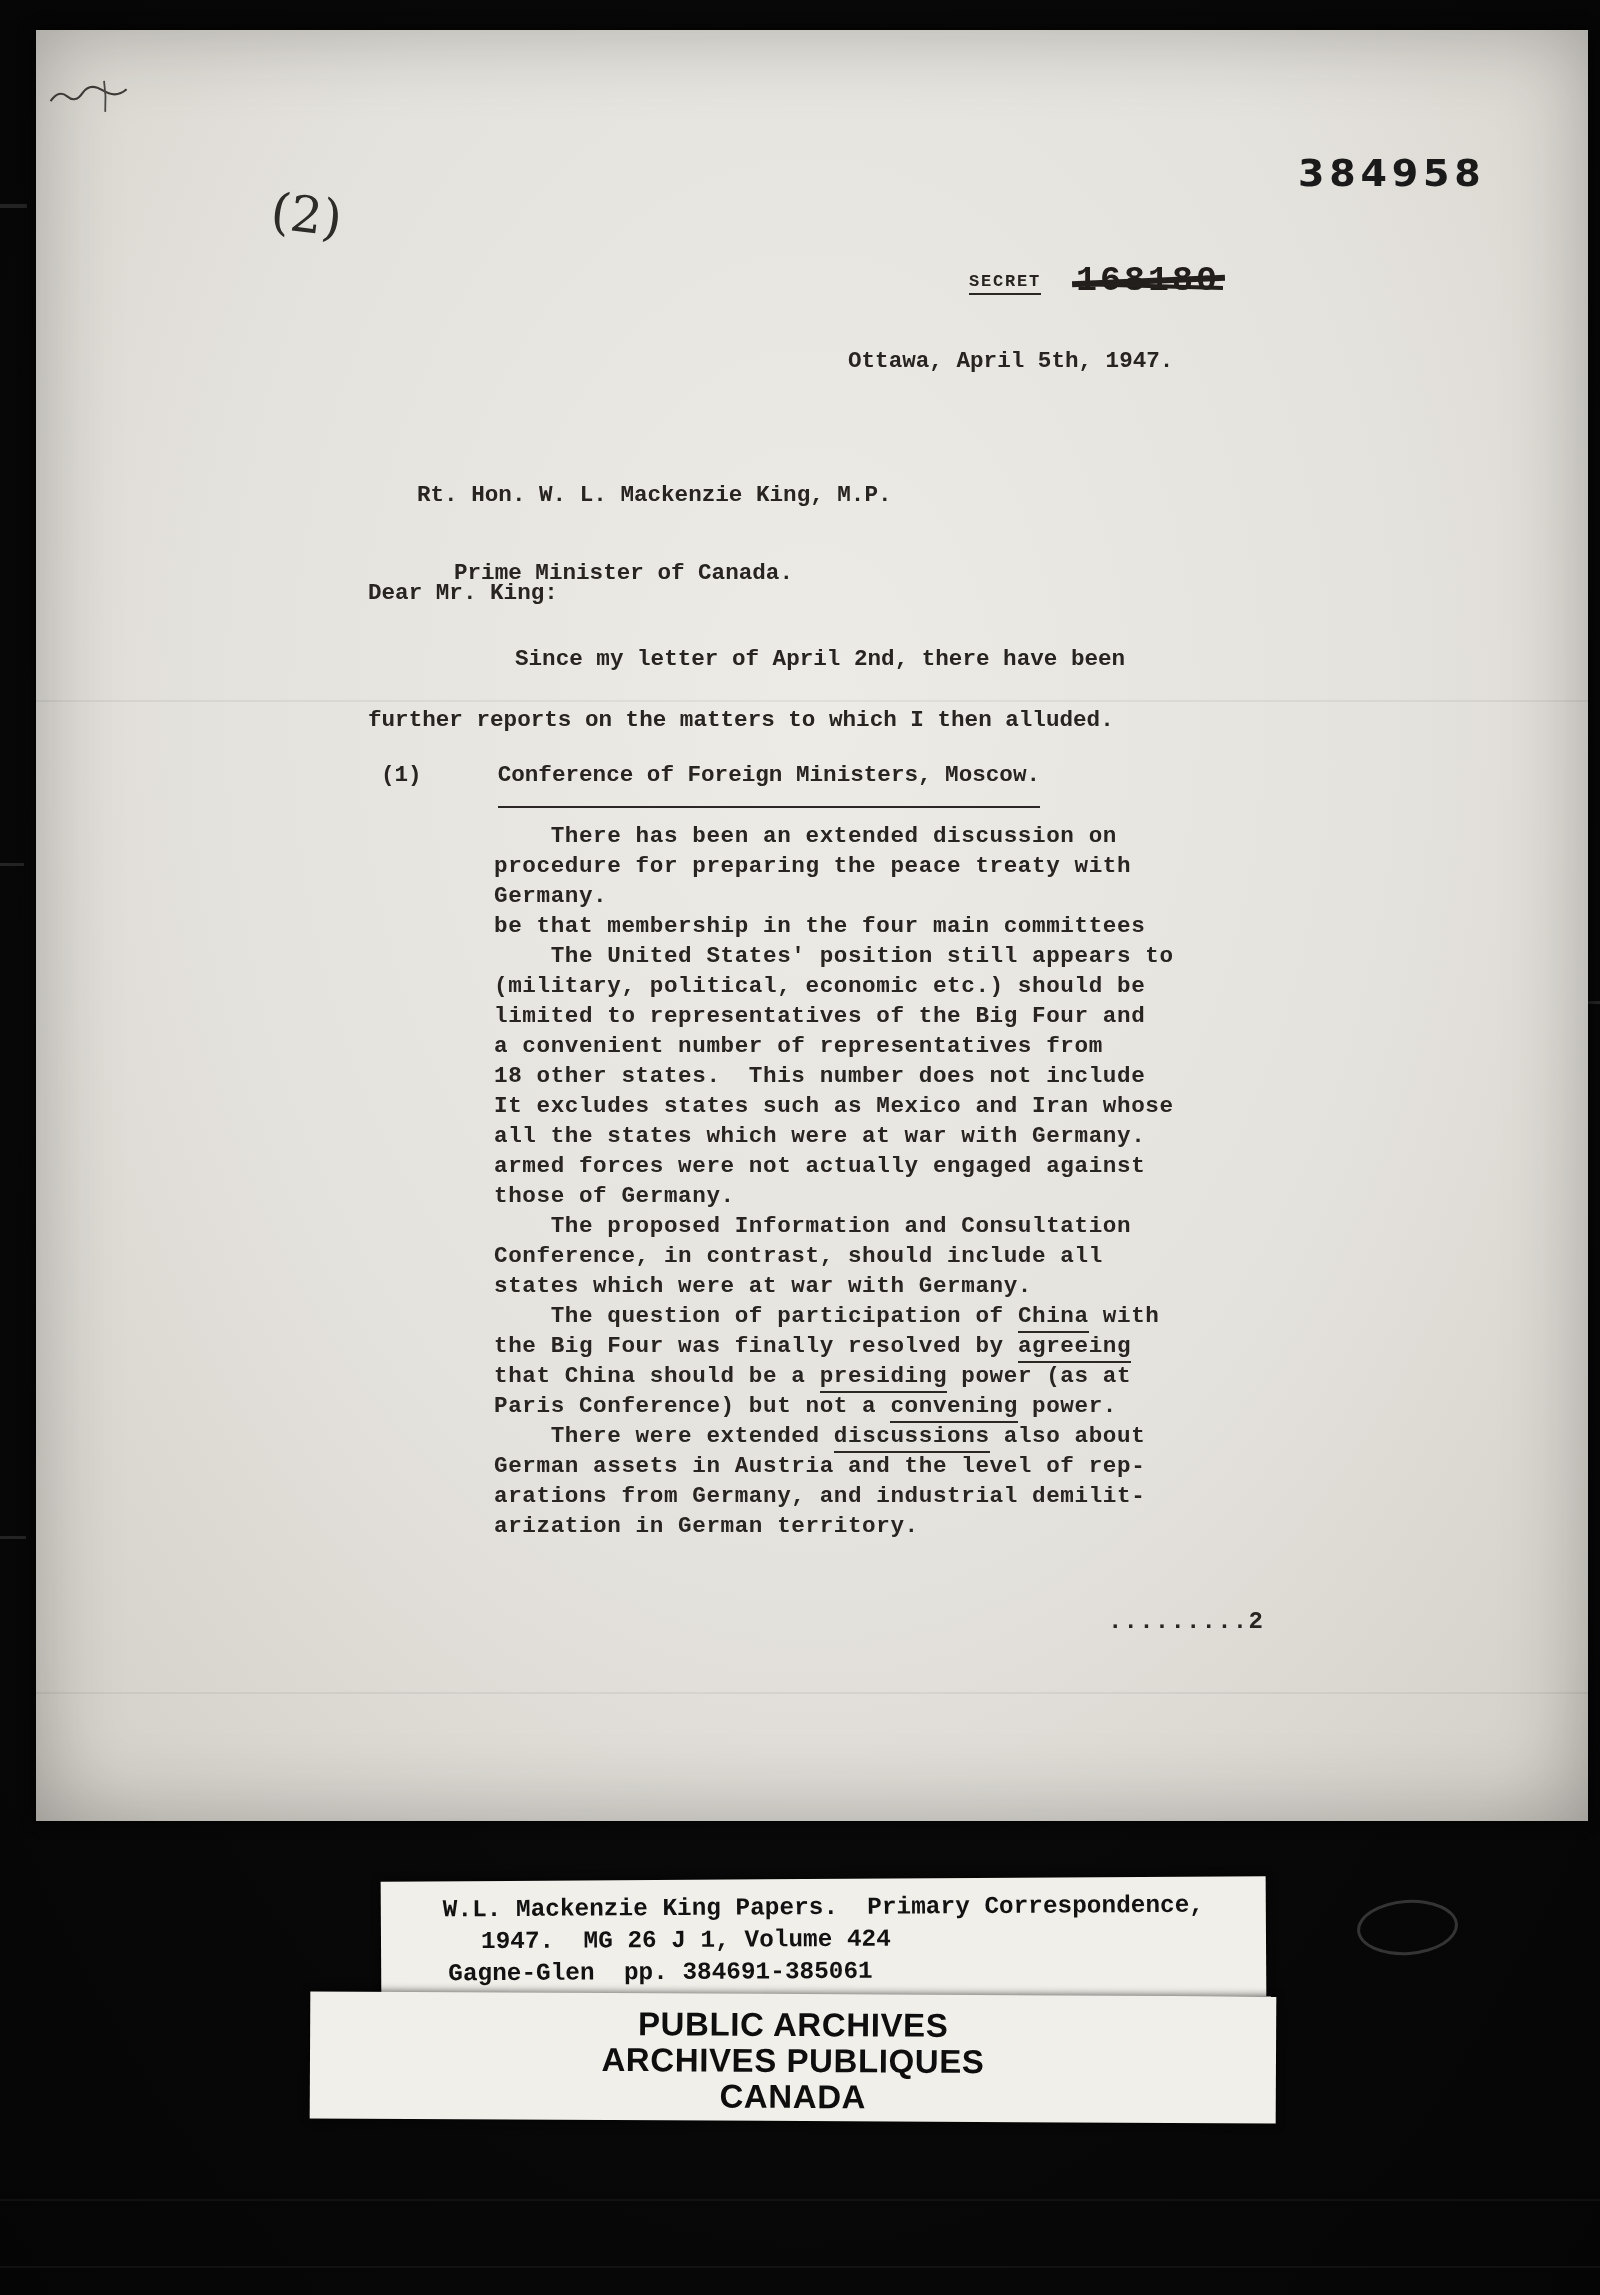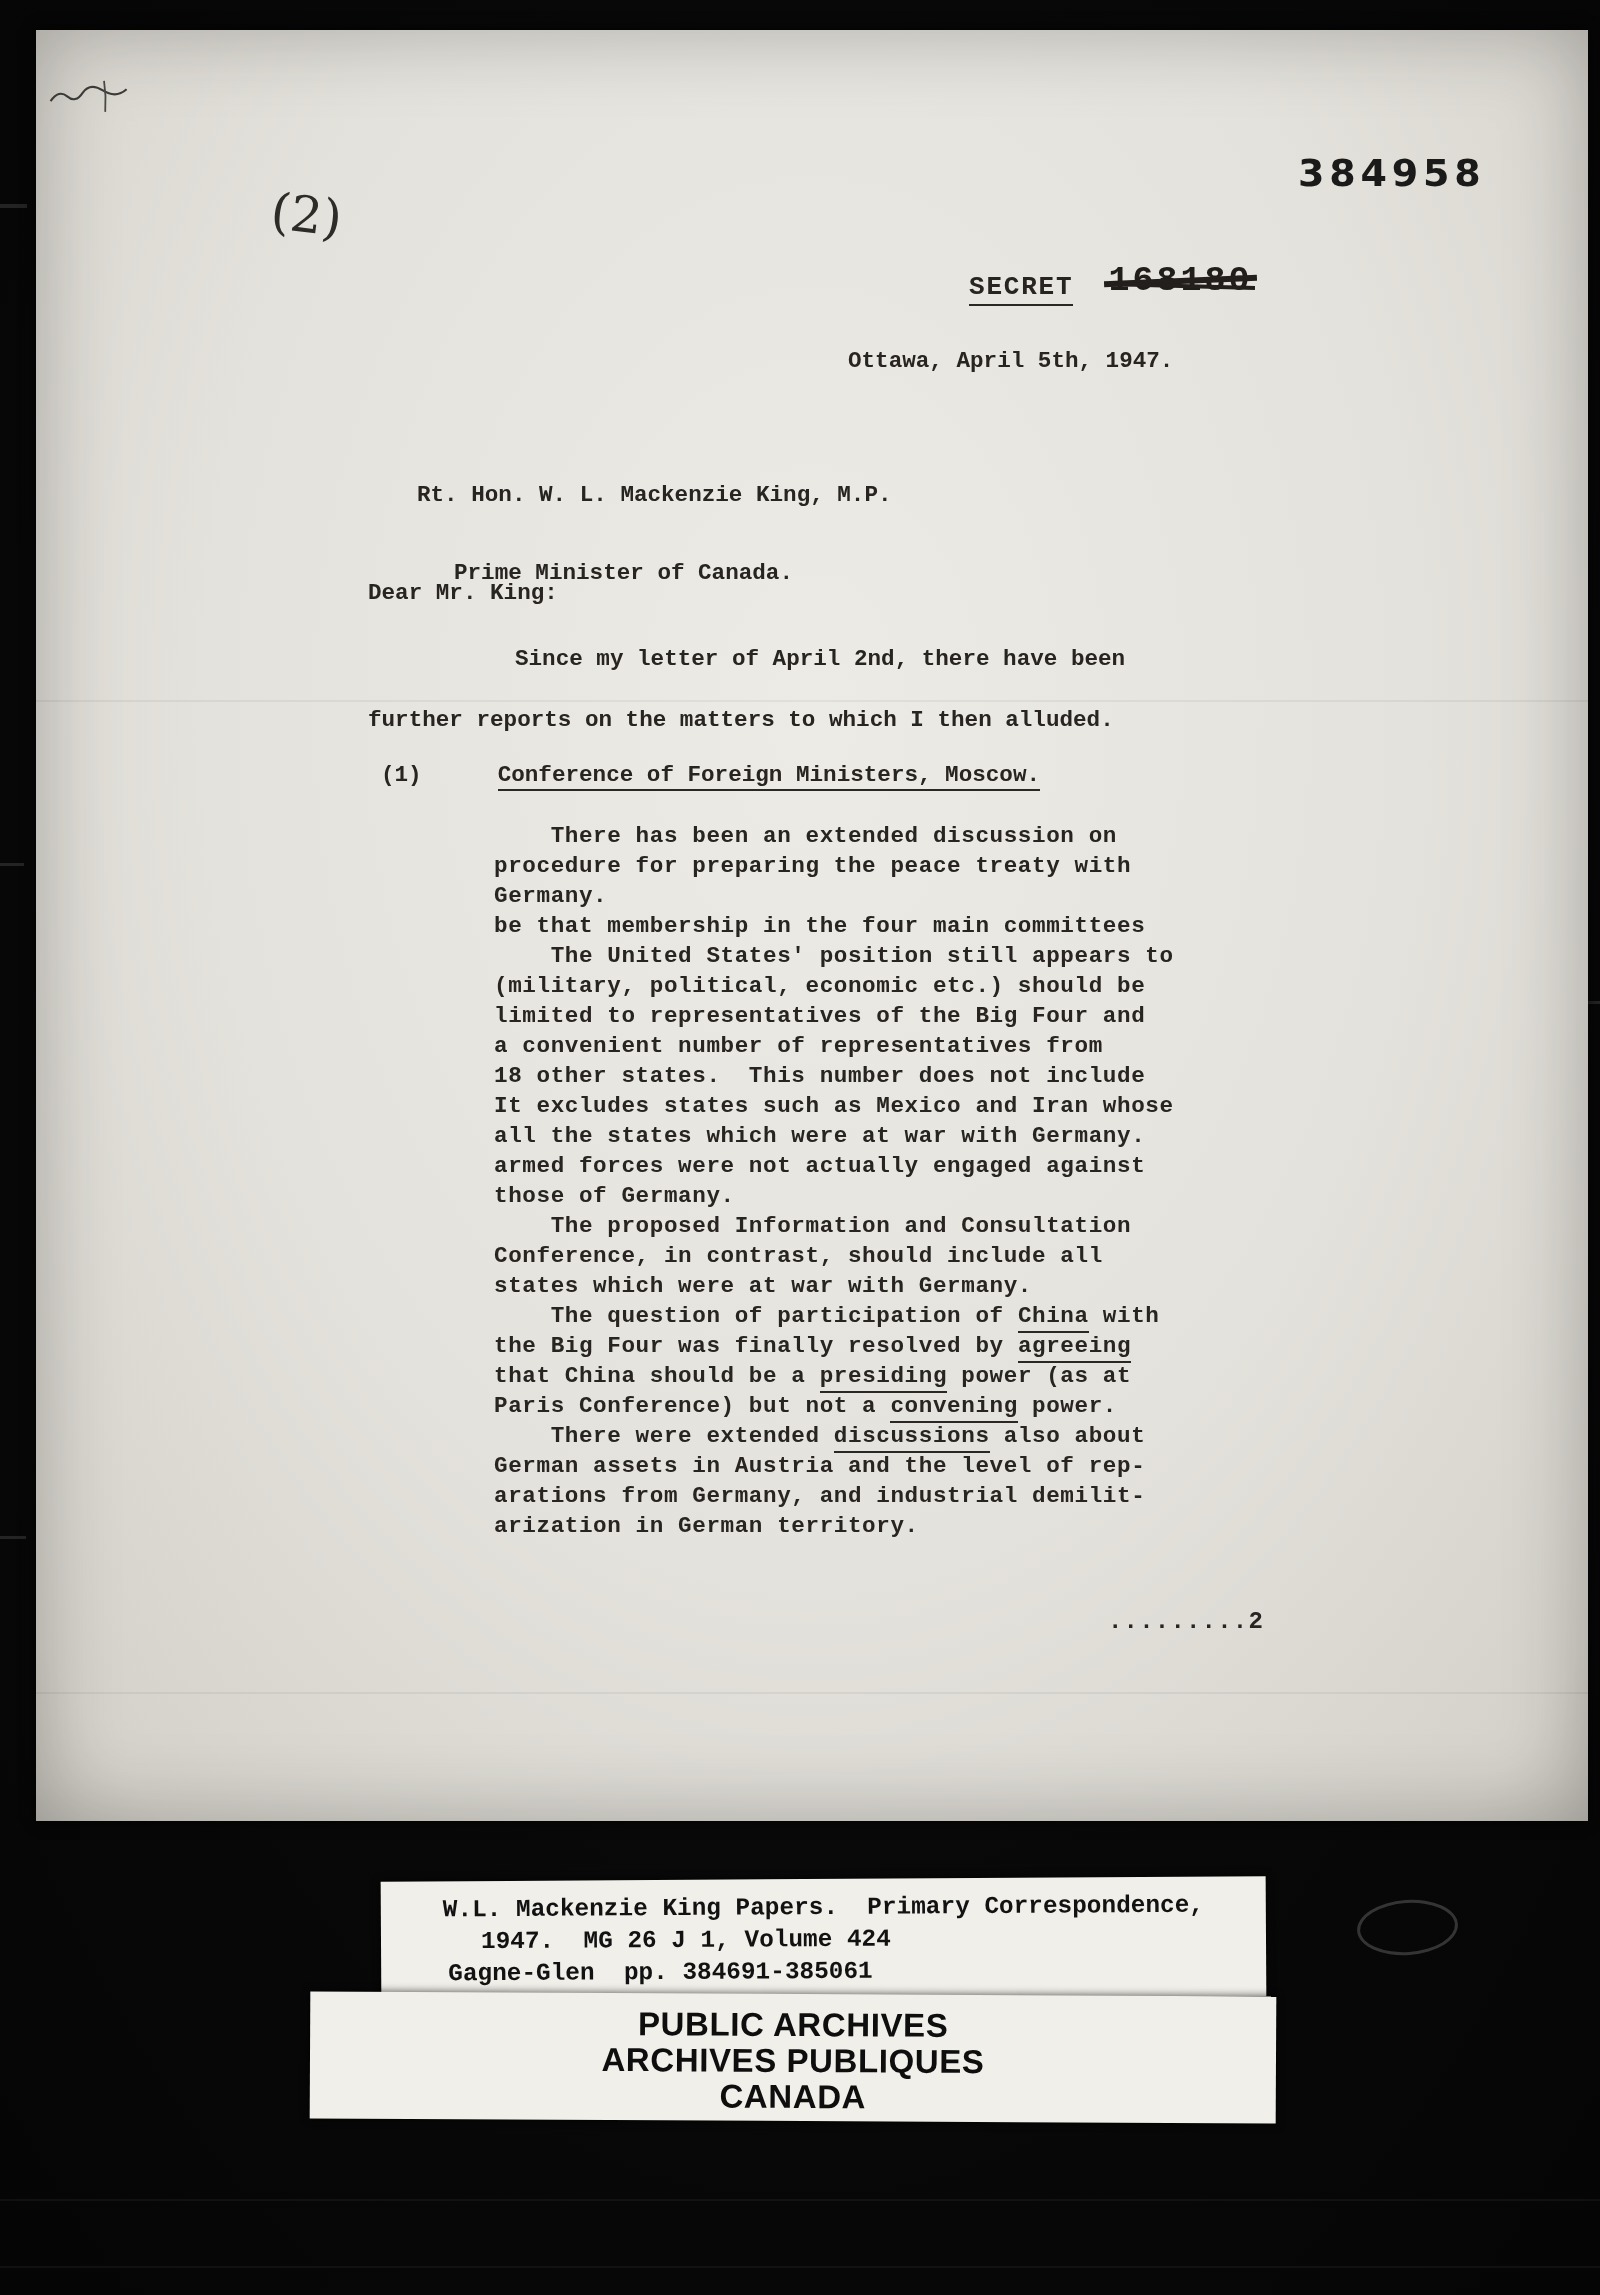--- a/index.html
+++ b/index.html
@@ -32,21 +32,21 @@
     font-weight:bold;font-size:38px;letter-spacing:4.8px;color:#1a1a1a;
   }
   .handwritten{
     left:235px;top:156px;
     font-family:"DejaVu Serif","Liberation Serif",serif;
     font-size:50px;font-weight:normal;color:#2e2c29;
     transform:rotate(7deg);
   }
   .secret-row{left:933px;top:231px;display:flex;align-items:flex-start;gap:35px;}
   .classification{
-    font-size:26px;letter-spacing:1.8px;padding-bottom:2.4px;
+    font-size:17px;letter-spacing:1.8px;padding-bottom:2.4px;
     border-bottom:2.4px solid #2a2724;margin-top:10.7px;
   }
   .cancelled{position:relative;font-size:35px;letter-spacing:3px;color:#201d1a;}
   .cancelled::before{
     content:"";position:absolute;left:-3%;right:-3%;top:42%;height:6px;
     background:#221f1c;transform:rotate(-2.5deg);
   }
   .cancelled::after{
     content:"";position:absolute;left:-1%;right:-2%;top:58%;height:4.2px;
     background:#221f1c;transform:rotate(1.5deg);
@@ -55,21 +55,21 @@
   .dateline{left:765px;top:318px;font-size:22.6px;white-space:pre;margin-left:47px;}
   .recipient{left:381px;top:400px;font-size:22.6px;line-height:26px;white-space:pre;}
   .recipient .r2{margin-left:37px;}
   .salutation{left:332px;top:550px;font-size:22.6px;white-space:pre;}
   .intro1{left:479px;top:616px;font-size:22.6px;white-space:pre;}
   .intro2{left:332px;top:677px;font-size:22.6px;white-space:pre;}
 
   .section{left:345px;top:732px;font-size:22.6px;white-space:pre;}
   .section .sechead{
     display:inline-block;margin-left:76px;
-    border-bottom:2.4px solid #2a2724;padding-bottom:1px;
+    border-bottom:2.4px solid #2a2724;padding-bottom:18px;
   }
 
   .letter-body{left:458px;top:791px;width:774px;}
   .line{white-space:pre;font-size:22.6px;line-height:30px;color:#272421;font-weight:bold;letter-spacing:0.6px;}
   .uw{display:inline-block;border-bottom:2.4px solid #2a2724;margin-bottom:-2.4px;}
 
   .page-marker{left:1072px;top:1578px;font-size:24px;letter-spacing:1.2px;white-space:pre;}
 
   .pen-squiggle{left:10.7px;top:40px;}
   .ghost-stamp{

